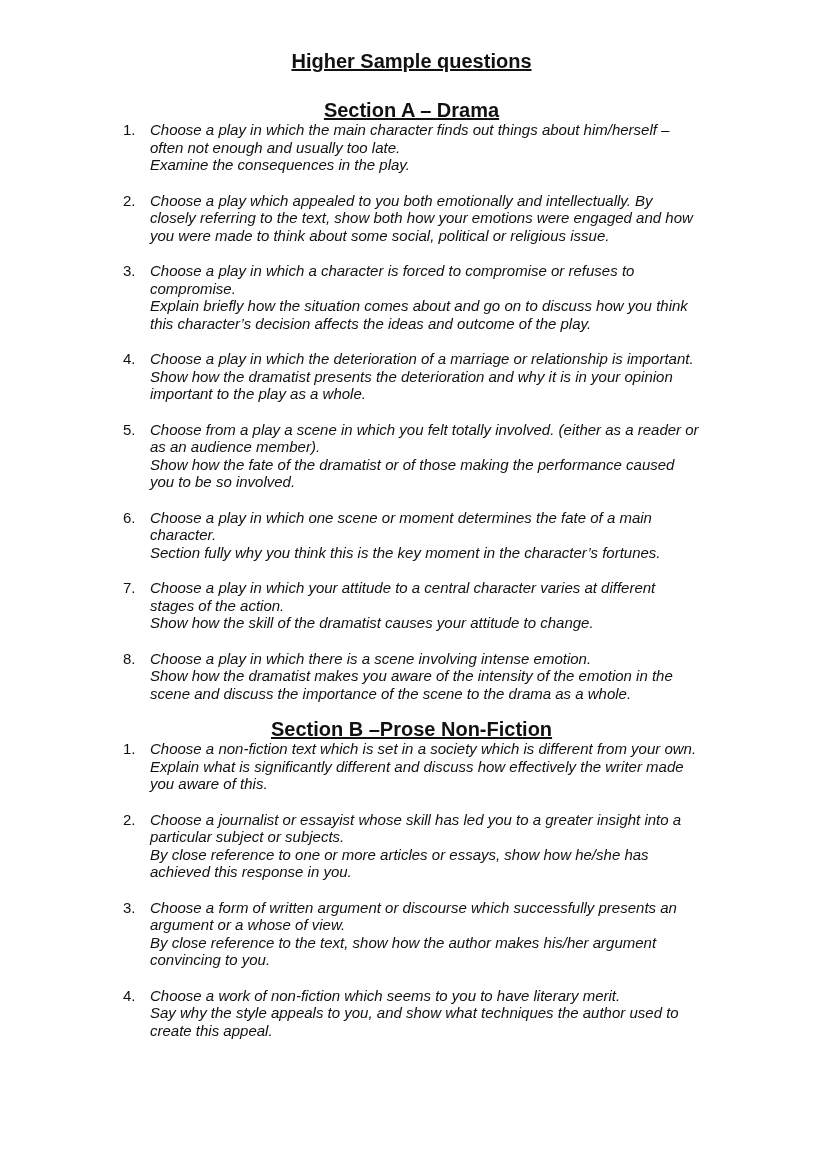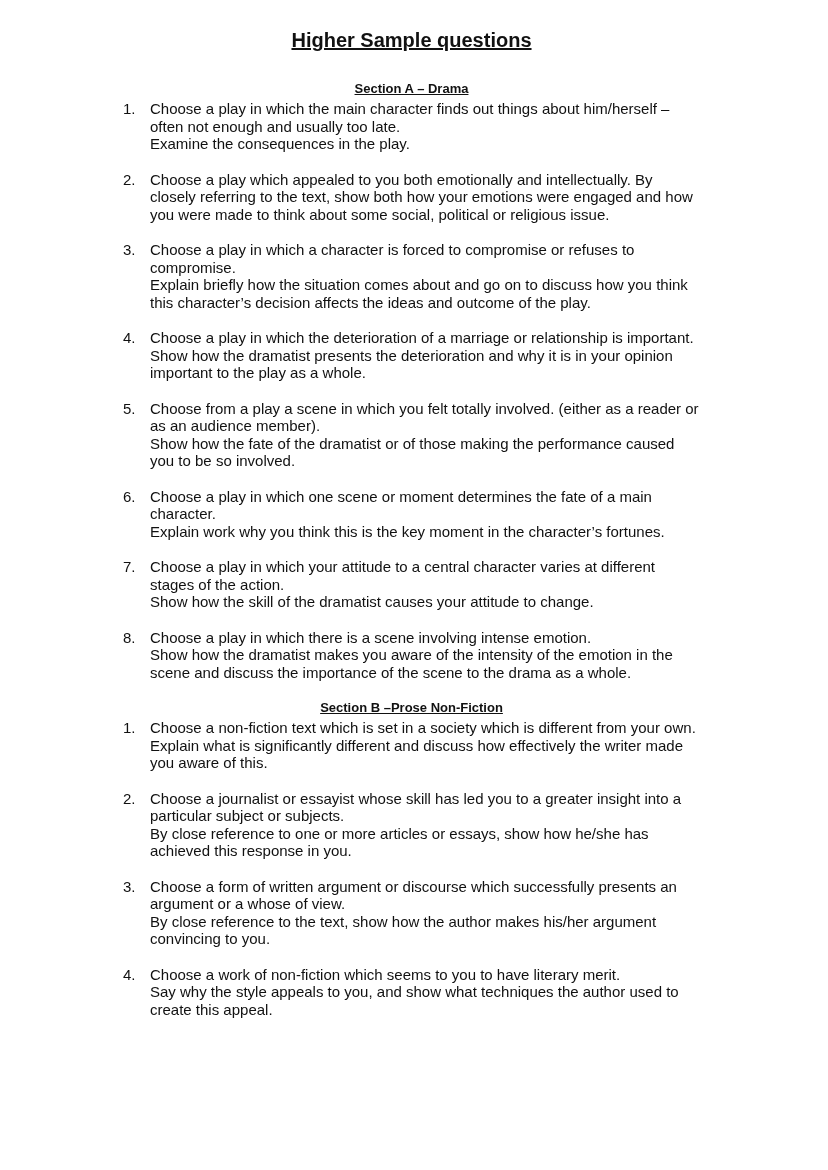--- a/index.html
+++ b/index.html
@@ -6,36 +6,36 @@
     margin: 0;
     padding: 0;
     background: #ffffff;
   }
   .page {
     width: 828px;
     min-height: 1170px;
     margin: 0 auto;
     background: #ffffff;
     box-sizing: border-box;
-    padding: 28px 128px 40px 123px;
+    padding: 49px 128px 40px 123px;
     font-family: "Liberation Sans", "DejaVu Sans", sans-serif;
     font-size: 15px;
     line-height: 17.5px;
     color: #111111;
   }
   .doc-title {
     font-size: 20px;
     font-weight: bold;
     text-decoration: underline;
     text-align: center;
     margin: 0 0 28px 0;
     line-height: 24px;
   }
   .section-heading {
-    font-size: 13px;
+    font-size: 20px;
     font-weight: bold;
     text-decoration: underline;
     text-align: center;
     margin: 0 0 2px 0;
     line-height: 18px;
   }
   .section {
     margin: 0;
   }
   .question {
@@ -43,20 +43,21 @@
     align-items: flex-start;
     margin: 0 0 18px 0;
   }
   .q-num {
     flex: 0 0 27px;
     width: 27px;
   }
   .q-text {
     flex: 1 1 auto;
     white-space: pre-line;
+    font-style: italic;
   }
   .section + .section {
     margin-top: 9px;
   }
 </style>
 </head>
 <body>
 
 <div class="page">
 
@@ -90,21 +91,21 @@
 
     <div class="question">
       <span class="q-num">5.</span>
       <div class="q-text">Choose from a play a scene in which you felt totally involved. (either as a reader or as an audience member).
 Show how the fate of the dramatist or of those making the performance caused you to be so involved.</div>
     </div>
 
     <div class="question">
       <span class="q-num">6.</span>
       <div class="q-text">Choose a play in which one scene or moment determines the fate of a main character.
-Explain work why you think this is the key moment in the character’s fortunes.</div>
+Section fully why you think this is the key moment in the character’s fortunes.</div>
     </div>
 
     <div class="question">
       <span class="q-num">7.</span>
       <div class="q-text">Choose a play in which your attitude to a central character varies at different stages of the action.
 Show how the skill of the dramatist causes your attitude to change.</div>
     </div>
 
     <div class="question">
       <span class="q-num">8.</span>

